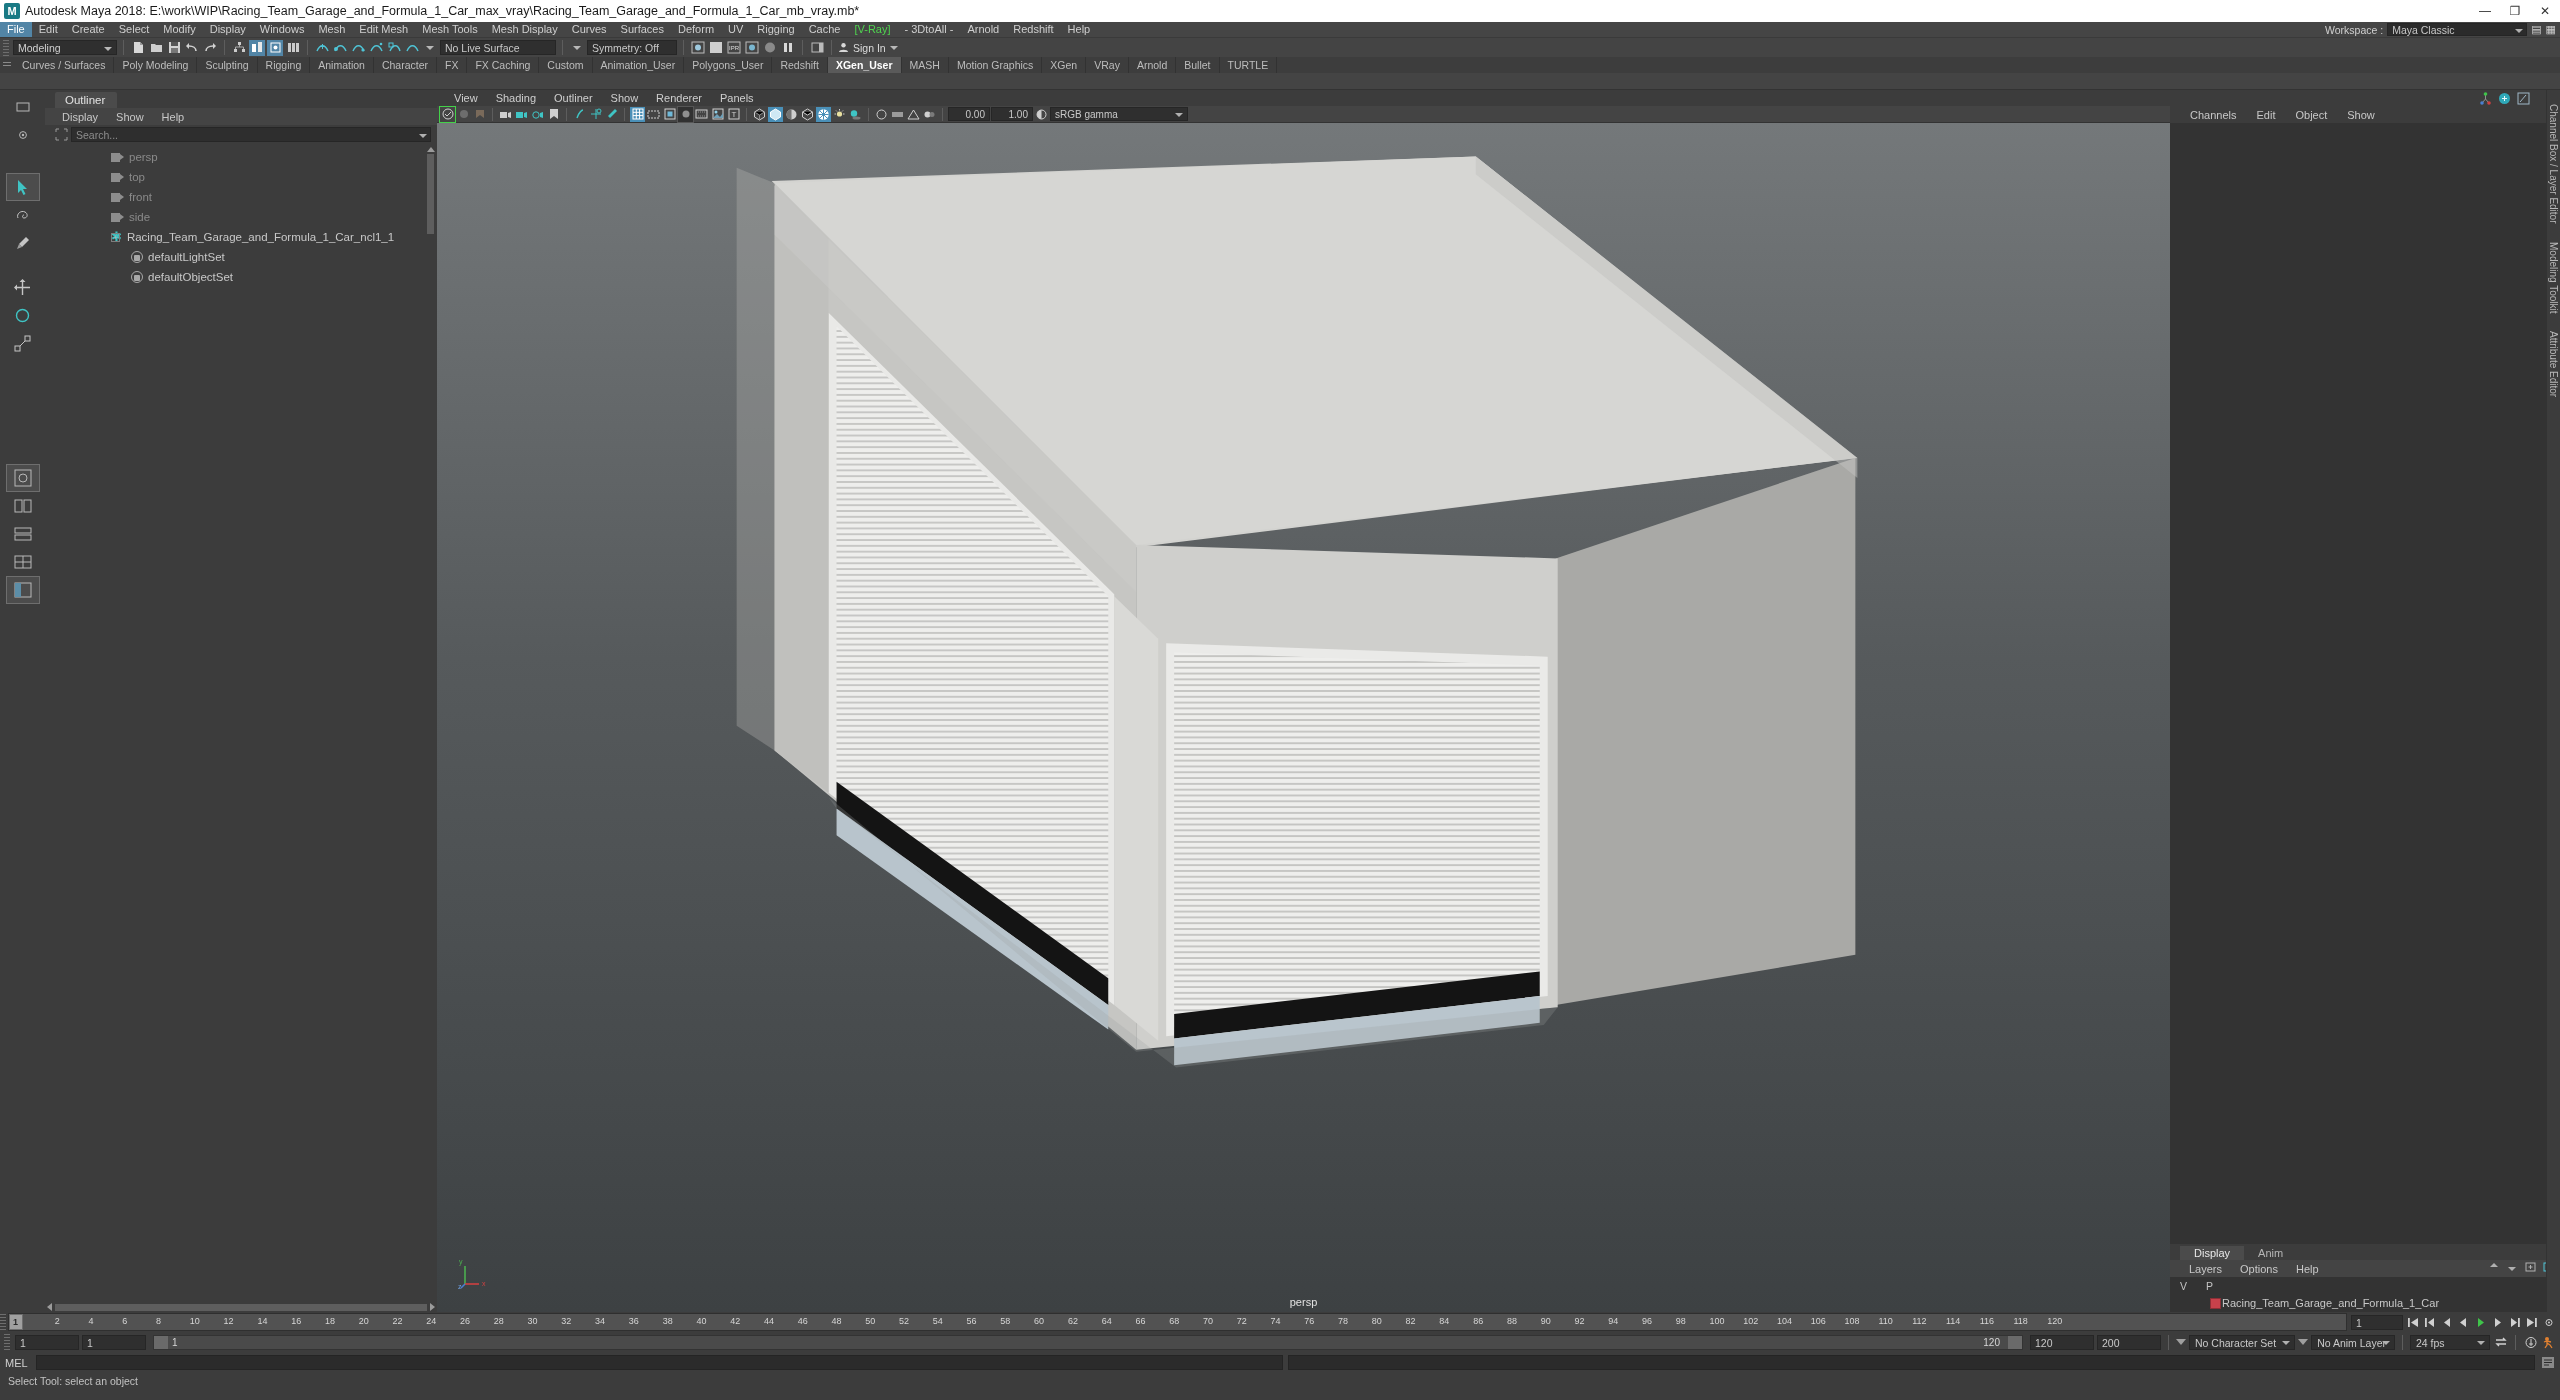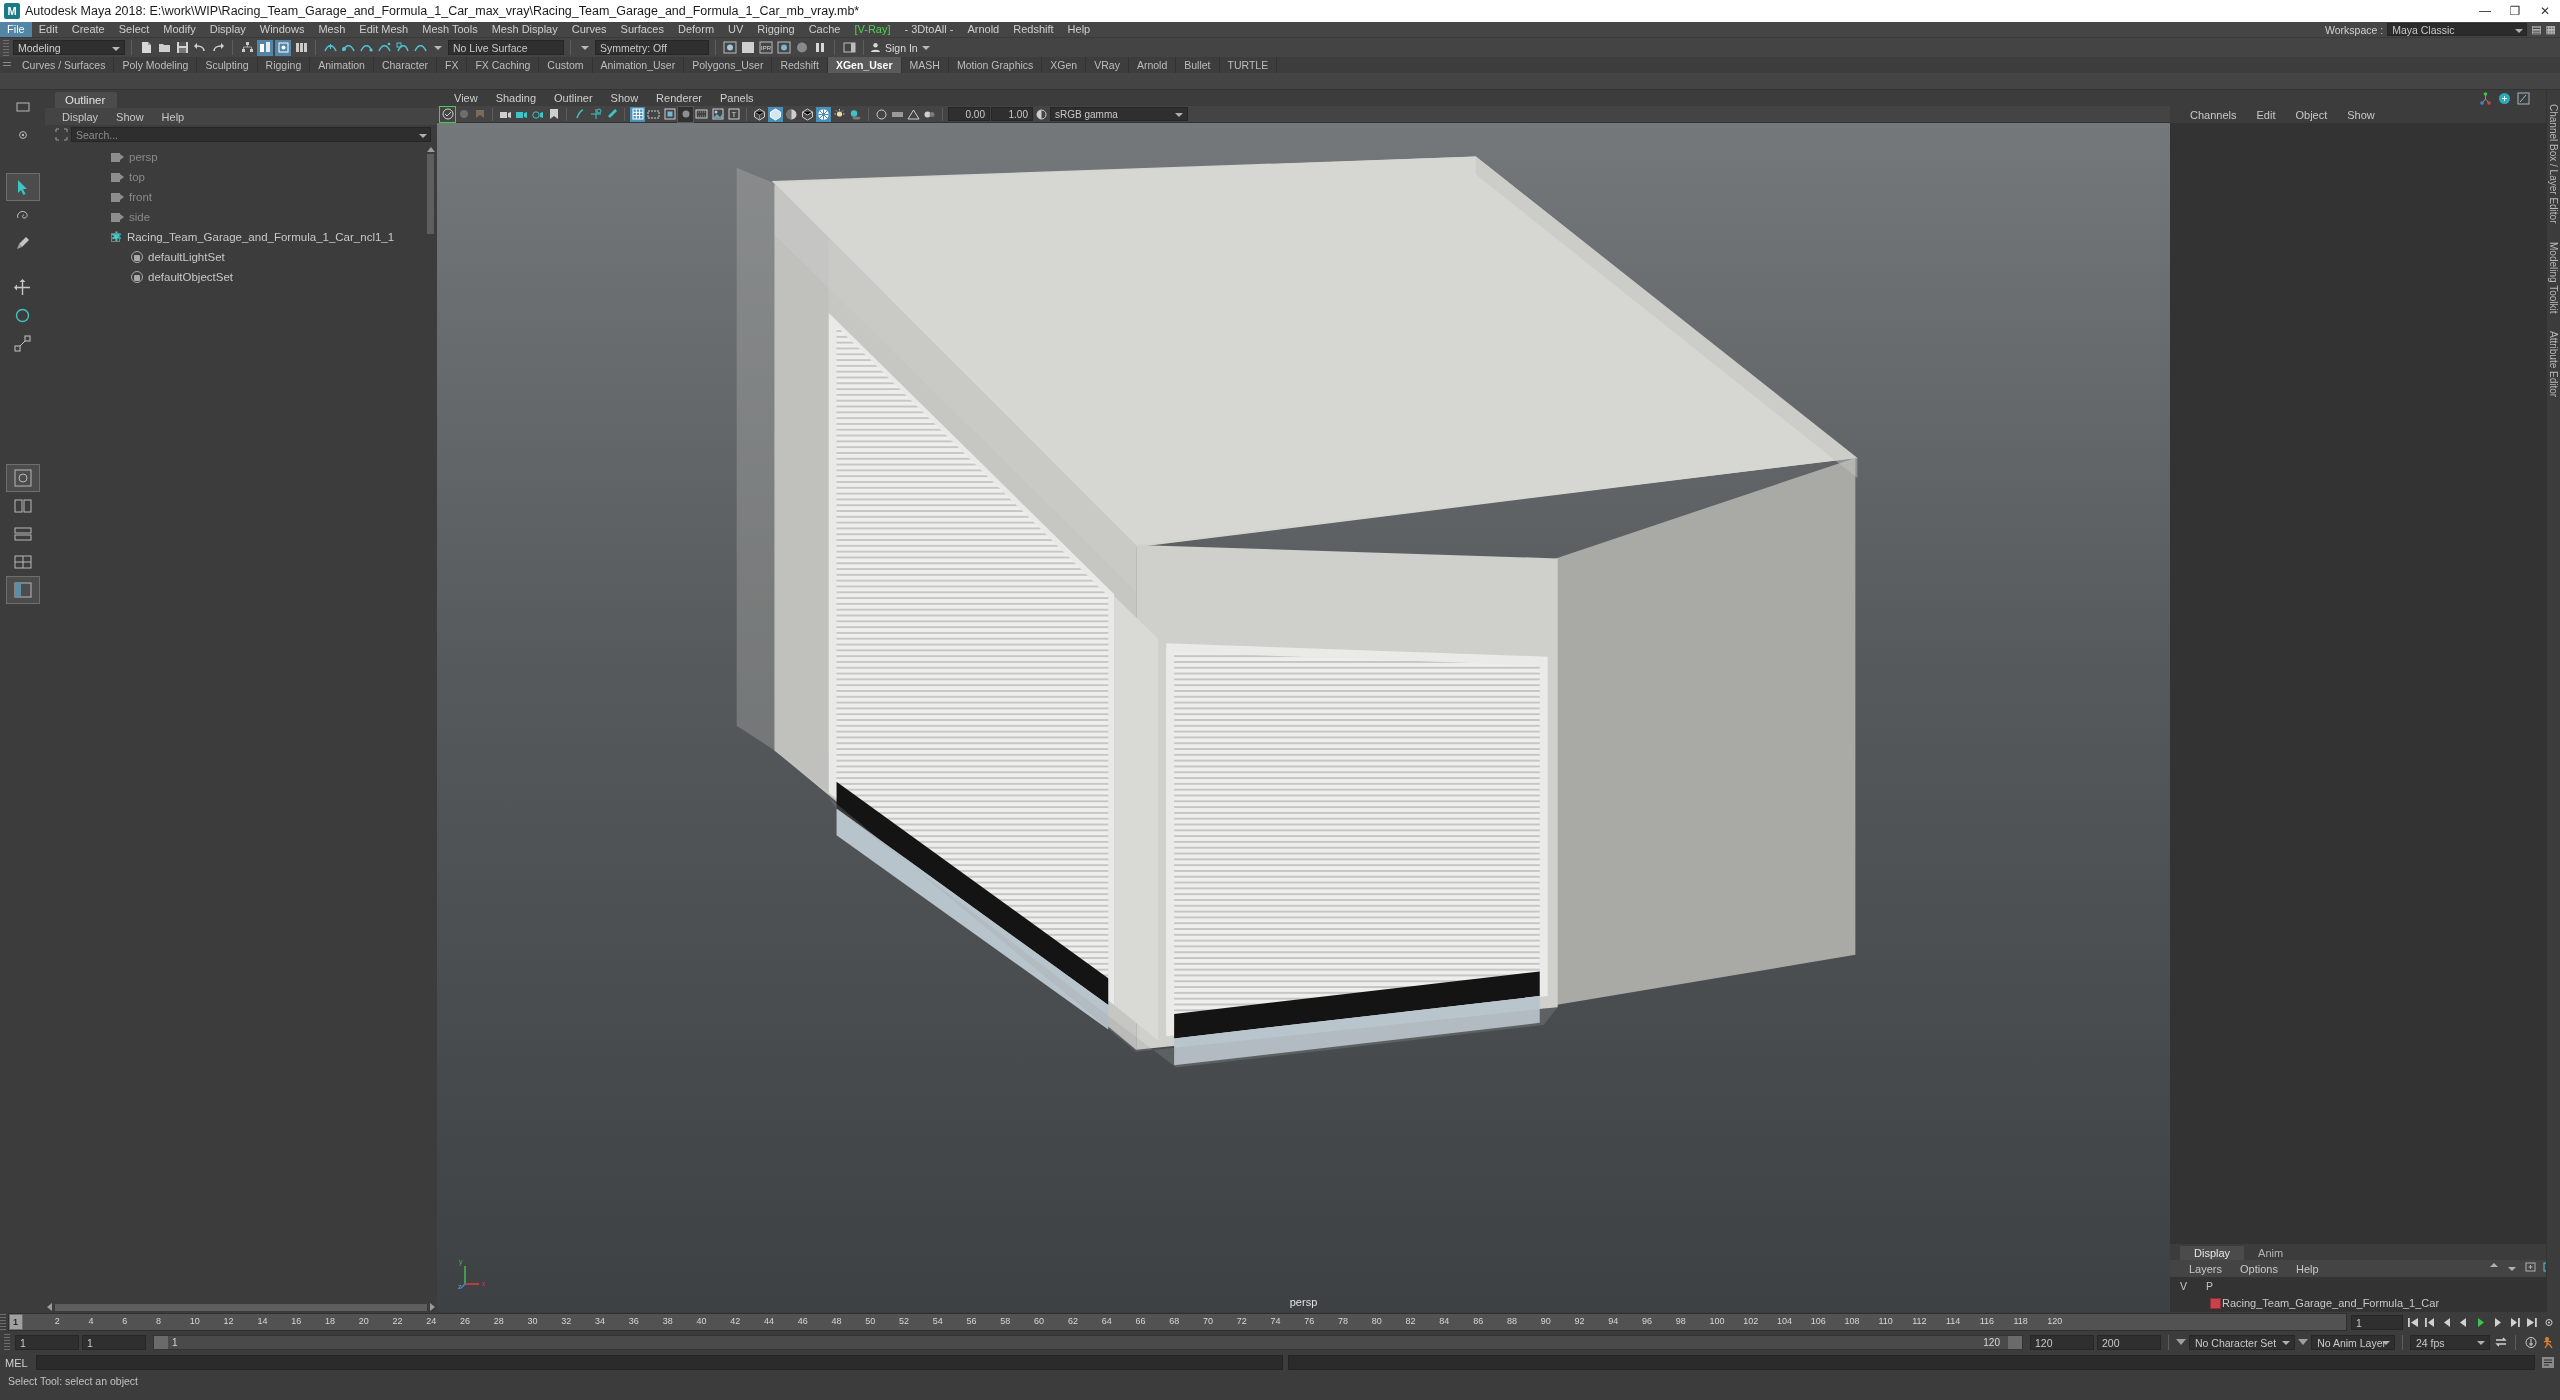--- a/index.html
+++ b/index.html
@@ -29,21 +29,21 @@
     font-size:10.5px; padding:0 12px 0 4px; line-height:12px; position:relative; color:#c8c8c8;}
   .ws-sel:after{ content:''; position:absolute; right:3px; top:5px; border-left:4px solid transparent;
     border-right:4px solid transparent; border-top:4px solid #b0b0b0;}
 
   
   .statusbar { height:20px; background:#444; display:flex; align-items:center;
     gap:2px; padding:0 3px; border-top:1px solid #3a3a3a; position:relative;}
   .grip { width:6px; height:16px; background:
       repeating-linear-gradient(to bottom,#6e6e6e 0 1px,transparent 1px 3px);
     margin-right:2px; }
-  .mode-sel { background:#2f2f2f; border:1px solid #262626; width:112px; height:15px;
+  .mode-sel { background:#2f2f2f; border:1px solid #262626; width:104px; height:15px;
     font-size:10.5px; line-height:14px; padding-left:4px; position:relative; color:#d0d0d0;}
   .mode-sel:after{ content:''; position:absolute; right:4px; top:6px; border-left:4px solid transparent;
     border-right:4px solid transparent; border-top:4px solid #b8b8b8;}
   .sep { width:1px; height:15px; background:#5d5d5d; margin:0 4px; }
   .tbtn { width:16px; height:16px; display:inline-flex; align-items:center;
     justify-content:center; color:#d2d2d2;}
   .tbtn.on { background:#5285a6; }
   .tbtn svg{ display:block; }
   .fieldbox { background:#2f2f2f; border:1px solid #262626; height:15px;
     font-size:10.5px; line-height:14px; padding:0 4px; color:#c9c9c9; display:flex;
@@ -351,21 +351,21 @@
       </svg>
     </div>
   <div class="tbtn">
       <div class="caret-s"></div>
     </div>
   <div class="fieldbox" style="width:116px">No Live Surface</div>
   <div class="sep"></div>
   <div class="tbtn">
       <div class="caret-s"></div>
     </div>
-  <div class="fieldbox" style="width:114px">Symmetry: Off</div>
+  <div class="fieldbox" style="width:90px">Symmetry: Off</div>
   <div class="sep"></div>
   <div class="tbtn">
       <svg width="14" height="13" viewBox="0 0 14 13">
         <rect x="1" y="1" width="12" height="11" fill="none" stroke="#bbb"></rect>
         <circle cx="7" cy="6.5" r="3" fill="#9ec9de"></circle>
       </svg>
     </div>
   <div class="tbtn">
       <svg width="14" height="13" viewBox="0 0 14 13">
         <rect x="1" y="1" width="12" height="11" fill="#cfcfcf"></rect>

